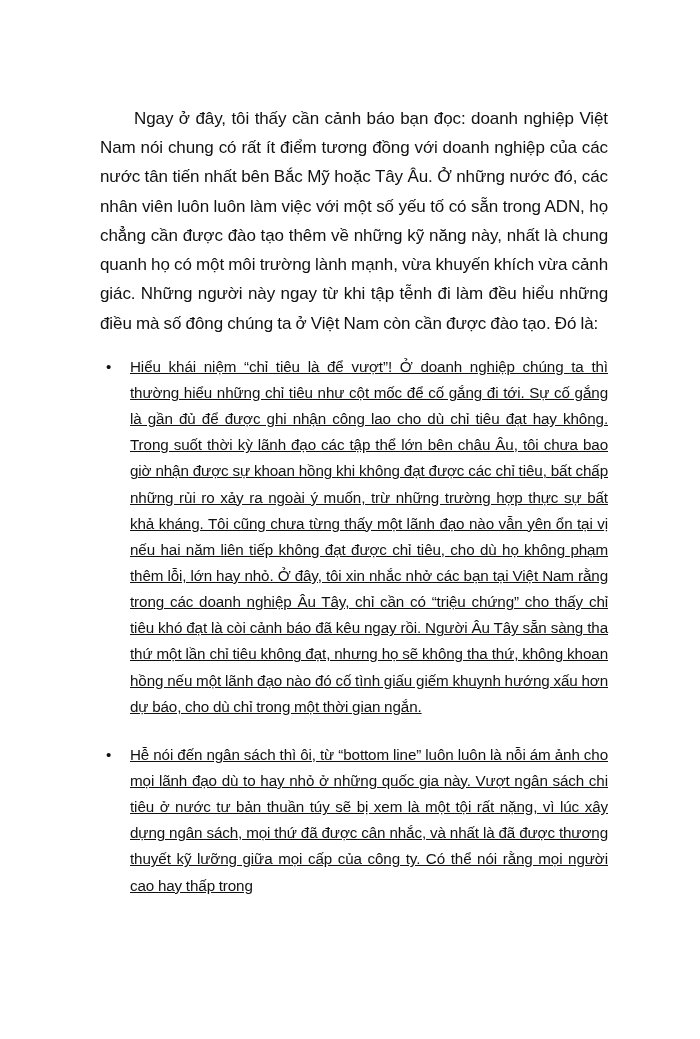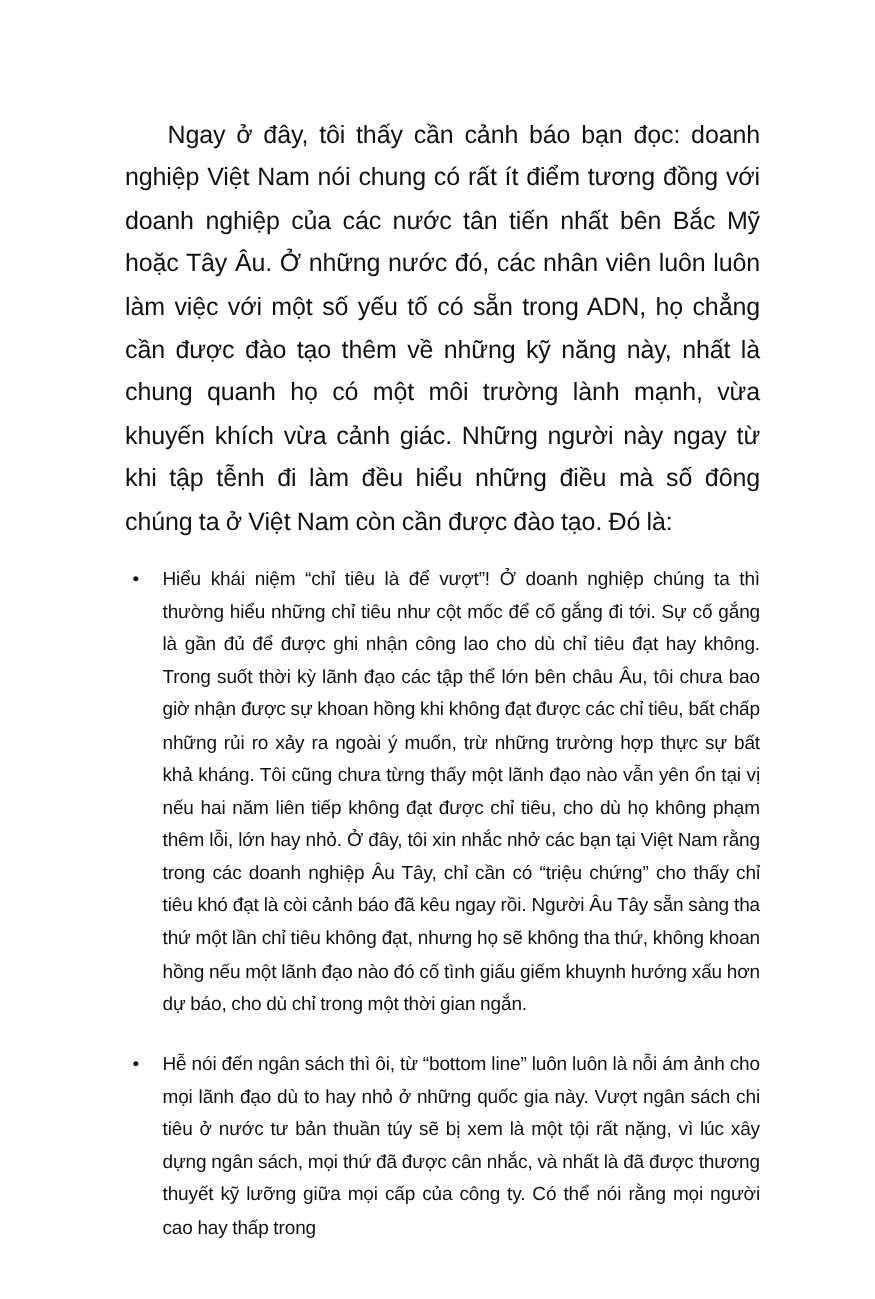--- a/index.html
+++ b/index.html
@@ -18,22 +18,22 @@
     position: relative;
     width: 700px;
     height: 1039px;
     box-sizing: border-box;
     padding: 88px 92px 40px 100px;
   }
   .content {
     width: 100%;
   }
   p.para {
-    margin: 3px 0 16px 0;
-    font-size: 20px;
+    margin: 16px 0 16px 0;
+    font-size: 17px;
     line-height: 1.72;
     text-align: justify;
     text-indent: 34px;
     letter-spacing: -0.1px;
     word-spacing: -0.4px;
   }
   ul.bullets {
     list-style: none;
     margin: 0;
     padding: 0;
@@ -50,20 +50,21 @@
   }
   ul.bullets > li .dot {
     position: absolute;
     left: 6px;
     top: 0;
     font-size: 15.2px;
     line-height: 1.72;
   }
   .bullet-text {
     display: block;
+    text-decoration: underline;
   }
 </style>
 </head>
 <body>
 
 <div class="page">
   <div class="content">
 
     <p class="para">Ngay ở đây, tôi thấy cần cảnh báo bạn đọc: doanh nghiệp Việt Nam nói chung có rất ít điểm tương đồng với doanh nghiệp của các nước tân tiến nhất bên Bắc Mỹ hoặc Tây Âu. Ở những nước đó, các nhân viên luôn luôn làm việc với một số yếu tố có sẵn trong ADN, họ chẳng cần được đào tạo thêm về những kỹ năng này, nhất là chung quanh họ có một môi trường lành mạnh, vừa khuyến khích vừa cảnh giác. Những người này ngay từ khi tập tễnh đi làm đều hiểu những điều mà số đông chúng ta ở Việt Nam còn cần được đào tạo. Đó là:</p>
 

